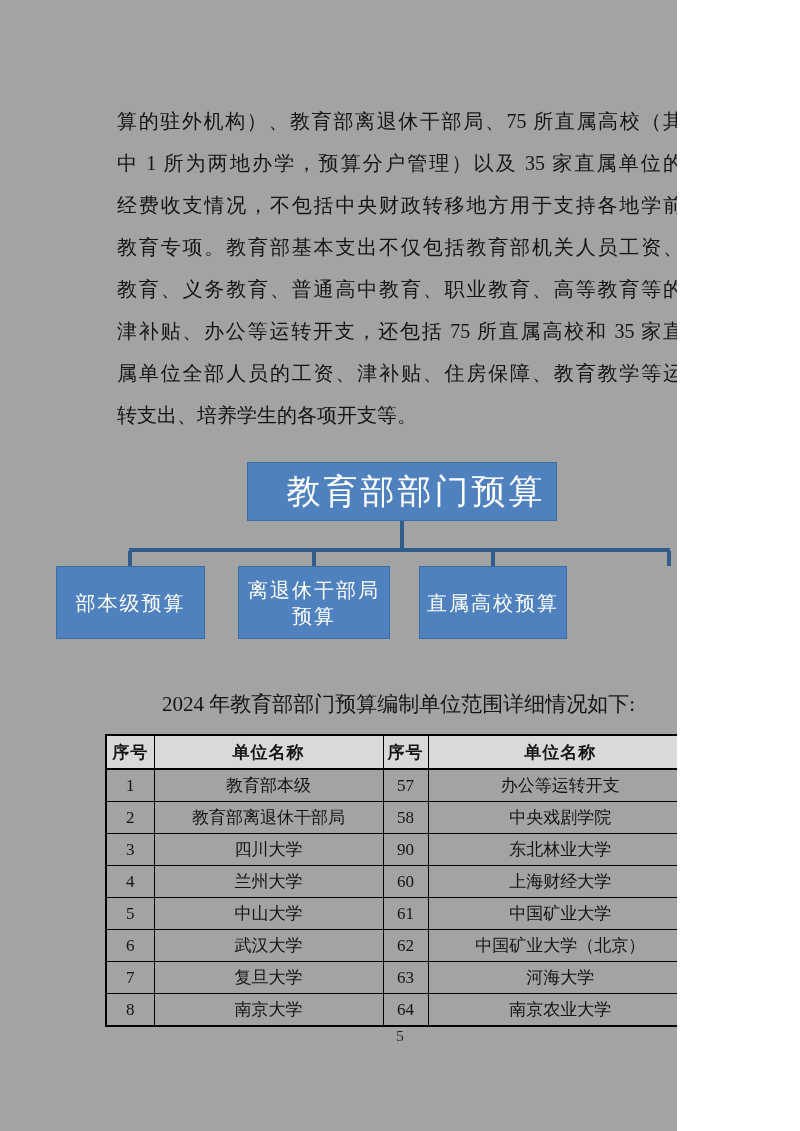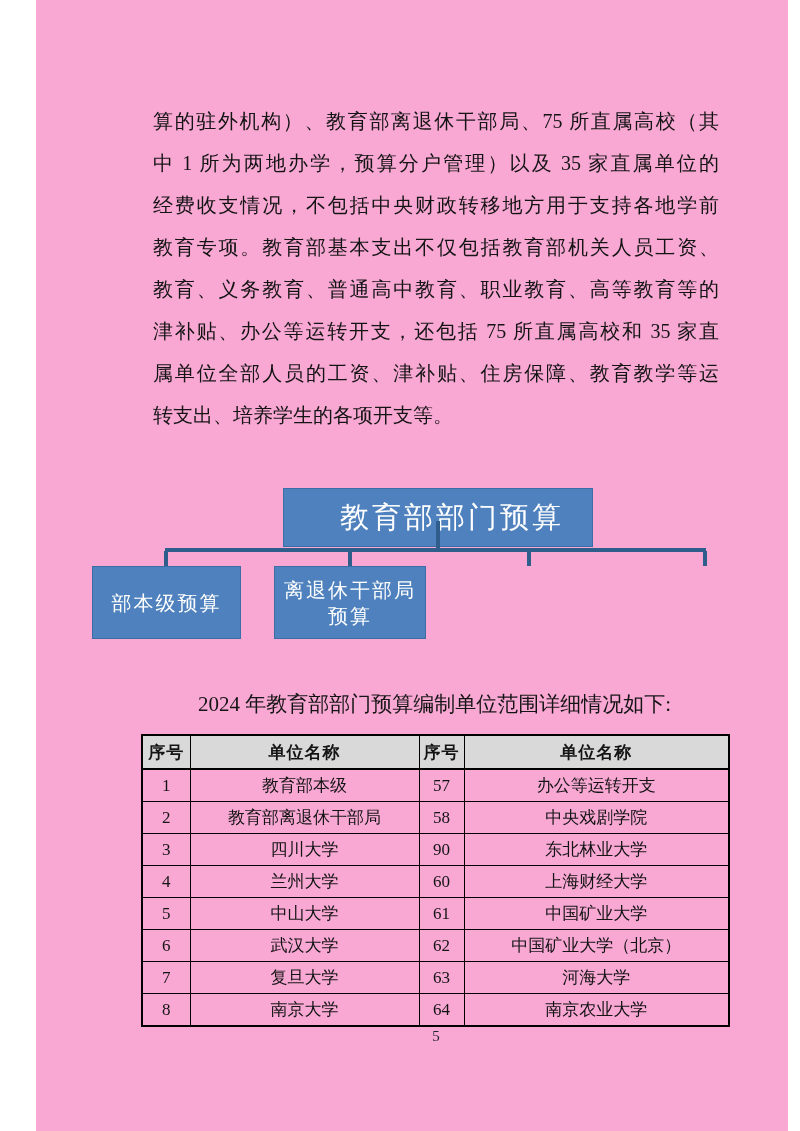--- a/index.html
+++ b/index.html
@@ -1,24 +1,23 @@
 <!DOCTYPE html>
 <html><head>
 <meta charset="utf-8">
 <style>
   html, body { margin: 0; padding: 0; background: #ffffff; }
   .page {
     position: relative;
-    width: 752px;
+    width: 677px;
     height: 1131px;
-    background: #f9a8d4;
+    background: #a3a3a3;
     font-family: "Liberation Serif", serif;
     color: #1a1a1a;
     overflow: hidden;
-    margin-left: 36px;
   }
 
   
   .paragraph {
     position: absolute;
     left: 117px;
     top: 100px;
     width: 566px;
     font-size: 20px;
     line-height: 42px;
@@ -39,22 +38,22 @@
     background: #4E81BD;
     border: 1px solid #3A6EA5;
     box-sizing: border-box;
     color: #ffffff;
     display: flex;
     align-items: center;
     justify-content: center;
     text-align: center;
   }
   .org-root {
-    left: 247px; top: 488px; width: 310px; height: 59px;
-    font-size: 29px; letter-spacing: 3px; padding-left: 28px;
+    left: 247px; top: 462px; width: 310px; height: 59px;
+    font-size: 34px; letter-spacing: 3px; padding-left: 28px;
   }
   .org-child { top: 566px; height: 73px; font-size: 20px; letter-spacing: 2px; }
   .org-child .lbl { white-space: pre-line; line-height: 1.3; }
   .org-child-0 { left: 56px;  width: 149px; }
   .org-child-1 { left: 238px; width: 152px; }
   .org-child-2 { left: 419px; width: 148px; }
   .org-child-3 { left: 598px; width: 142px; }
   .connector { position: absolute; background: #2F5D8C; }
   .conn-stem  { left: 400px; top: 521px; width: 4px;  height: 28px; }
   .conn-hline { left: 129px; top: 548px; width: 541px; height: 4px; }
@@ -136,20 +135,23 @@
     <div class="connector conn-drop conn-drop-2"></div>
     <div class="connector conn-drop conn-drop-3"></div>
 
     <div class="org-box org-child org-child-0">
       <span class="lbl">部本级预算</span>
     </div>
     <div class="org-box org-child org-child-1">
       <span class="lbl">离退休干部局
 预算</span>
     </div>
+    <div class="org-box org-child org-child-2">
+      <span class="lbl">直属高校预算</span>
+    </div>
   </div>
 
   <div class="table-caption">2024 年教育部部门预算编制单位范围详细情况如下:</div>
 
   <table class="units-table">
     <colgroup>
       <col style="width:48px">
         <col style="width:229px">
         <col style="width:45px">
         <col style="width:265px">

